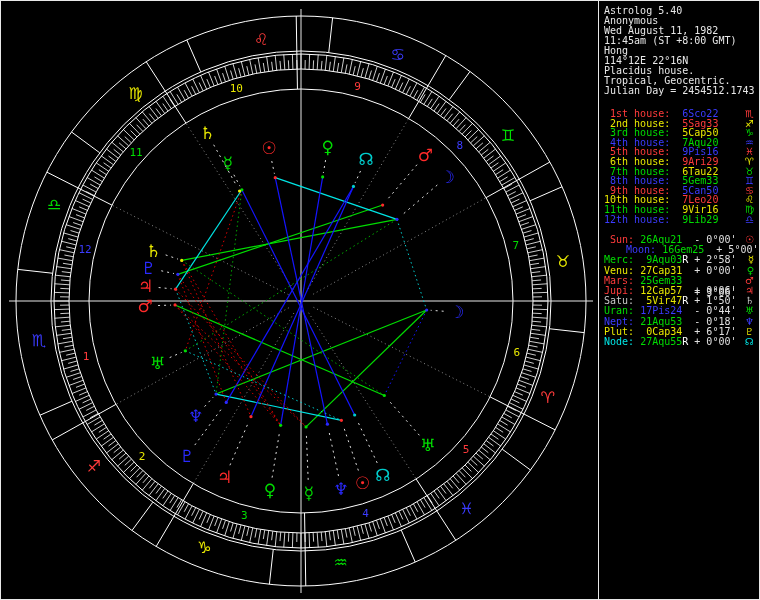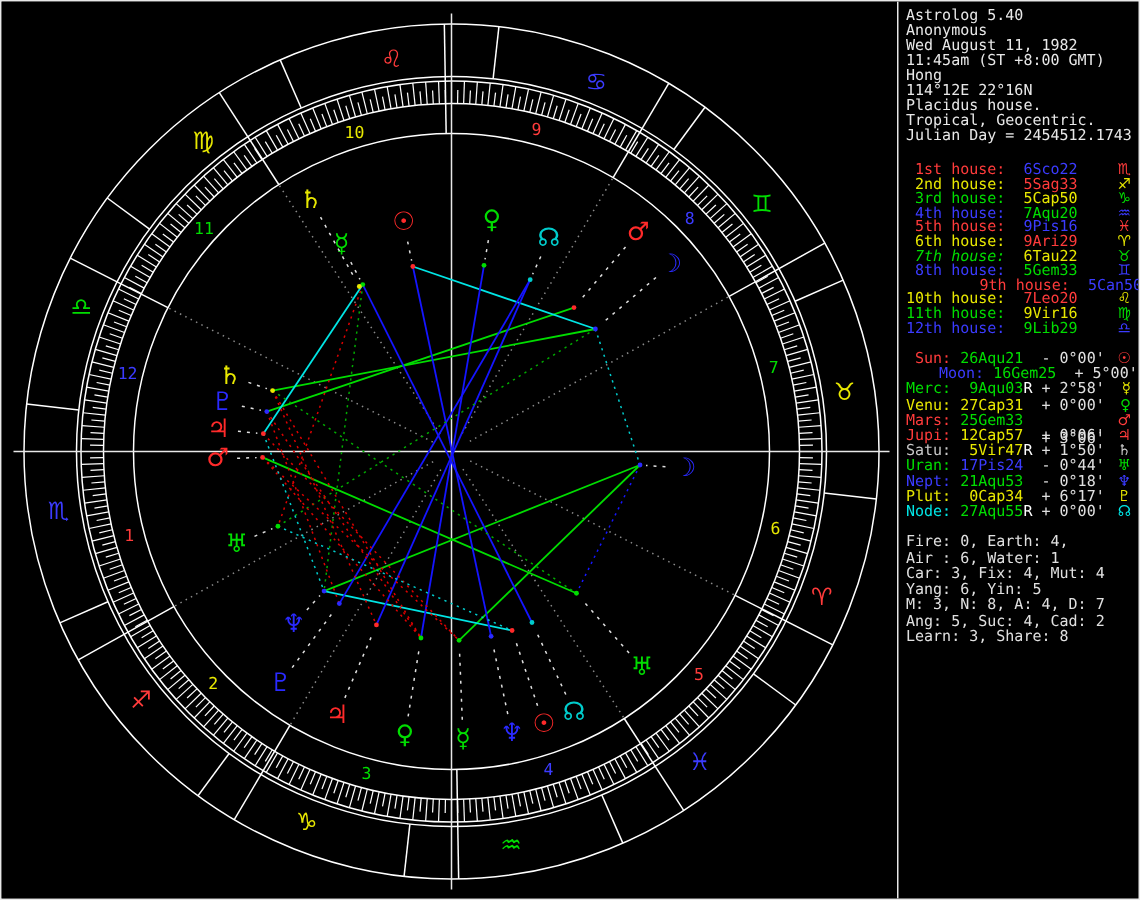--- a/index.html
+++ b/index.html
@@ -555,43 +555,34 @@
         <div class="sbline">Tropical, Geocentric.</div>
         <div class="sbline">Julian Day = 2454512.1743</div>
       </div>
     <div id="houses-block">
         <div class="trow"><span style="color: rgb(255, 59, 59);"> 1st house:  </span><span style="color: rgb(59, 59, 255);">6Sco22</span><span class="g" style="color: rgb(255, 59, 59);">♏</span></div>
         <div class="trow"><span style="color: rgb(232, 232, 0);"> 2nd house:  </span><span style="color: rgb(255, 59, 59);">5Sag33</span><span class="g" style="color: rgb(232, 232, 0);">♐</span></div>
         <div class="trow"><span style="color: rgb(0, 221, 0);"> 3rd house:  </span><span style="color: rgb(232, 232, 0);">5Cap50</span><span class="g" style="color: rgb(0, 221, 0);">♑</span></div>
         <div class="trow"><span style="color: rgb(59, 59, 255);"> 4th house:  </span><span style="color: rgb(0, 221, 0);">7Aqu20</span><span class="g" style="color: rgb(59, 59, 255);">♒</span></div>
         <div class="trow"><span style="color: rgb(255, 59, 59);"> 5th house:  </span><span style="color: rgb(59, 59, 255);">9Pis16</span><span class="g" style="color: rgb(255, 59, 59);">♓</span></div>
         <div class="trow"><span style="color: rgb(232, 232, 0);"> 6th house:  </span><span style="color: rgb(255, 59, 59);">9Ari29</span><span class="g" style="color: rgb(232, 232, 0);">♈</span></div>
-        <div class="trow"><span style="color: rgb(0, 221, 0); font-style: italic;"> 7th house:  </span><span style="color: rgb(232, 232, 0);">6Tau22</span><span class="g" style="color: rgb(0, 221, 0);">♉</span></div>
+        <div class="trow"><span style="color: rgb(0, 221, 0);"> 7th house:  </span><span style="color: rgb(232, 232, 0);">6Tau22</span><span class="g" style="color: rgb(0, 221, 0);">♉</span></div>
         <div class="trow"><span style="color: rgb(59, 59, 255);"> 8th house:  </span><span style="color: rgb(0, 221, 0);">5Gem33</span><span class="g" style="color: rgb(59, 59, 255);">♊</span></div>
-        <div class="trow"><span style="color: rgb(255, 59, 59); margin-left: 43px;"> 9th house:  </span><span style="color: rgb(59, 59, 255);">5Can50</span><span class="g" style="color: rgb(255, 59, 59);">♋</span></div>
+        <div class="trow"><span style="color: rgb(255, 59, 59);"> 9th house:  </span><span style="color: rgb(59, 59, 255);">5Can50</span><span class="g" style="color: rgb(255, 59, 59);">♋</span></div>
         <div class="trow"><span style="color: rgb(232, 232, 0);">10th house:  </span><span style="color: rgb(255, 59, 59);">7Leo20</span><span class="g" style="color: rgb(232, 232, 0);">♌</span></div>
         <div class="trow"><span style="color: rgb(0, 221, 0);">11th house:  </span><span style="color: rgb(232, 232, 0);">9Vir16</span><span class="g" style="color: rgb(0, 221, 0);">♍</span></div>
         <div class="trow"><span style="color: rgb(59, 59, 255);">12th house:  </span><span style="color: rgb(0, 221, 0);">9Lib29</span><span class="g" style="color: rgb(59, 59, 255);">♎</span></div>
       </div>
     <div id="planets-block">
         <div class="trow"><span style="color: rgb(255, 59, 59);"> Sun: </span><span style="color: rgb(0, 221, 0);">26Aqu21</span><span style="color: rgb(255, 255, 255);">  </span><span style="color: rgb(224, 224, 224);">- 0°00'</span><span class="g" style="color: rgb(255, 59, 59);">☉</span></div>
         <div class="trow"><span style="color: rgb(59, 59, 255); margin-left: 22px;">Moon: </span><span style="color: rgb(0, 221, 0);">16Gem25</span><span style="color: rgb(255, 255, 255);">  </span><span style="color: rgb(224, 224, 224);">+ 5°00'</span><span class="g" style="color: rgb(59, 59, 255);">☽</span></div>
         <div class="trow"><span style="color: rgb(0, 221, 0);">Merc: </span><span style="color: rgb(0, 221, 0);"> 9Aqu03</span><span style="color: rgb(255, 255, 255);">R </span><span style="color: rgb(224, 224, 224);">+ 2°58'</span><span class="g" style="color: rgb(232, 232, 0);">☿</span></div>
         <div class="trow"><span style="color: rgb(232, 232, 0);">Venu: </span><span style="color: rgb(232, 232, 0);">27Cap31</span><span style="color: rgb(255, 255, 255);">  </span><span style="color: rgb(224, 224, 224);">+ 0°00'</span><span class="g" style="color: rgb(0, 221, 0);">♀</span></div>
         <div class="trow"><span style="color: rgb(255, 59, 59);">Mars: </span><span style="color: rgb(0, 221, 0);">25Gem33</span><span style="color: rgb(255, 255, 255);">  </span><span style="color: rgb(224, 224, 224); margin-top: 12px;">+ 3°06'</span><span class="g" style="color: rgb(255, 59, 59);">♂</span></div>
         <div class="trow"><span style="color: rgb(255, 59, 59);">Jupi: </span><span style="color: rgb(232, 232, 0);">12Cap57</span><span style="color: rgb(255, 255, 255);">  </span><span style="color: rgb(224, 224, 224);">+ 0°06'</span><span class="g" style="color: rgb(255, 59, 59);">♃</span></div>
         <div class="trow"><span style="color: rgb(200, 200, 200);">Satu: </span><span style="color: rgb(232, 232, 0);"> 5Vir47</span><span style="color: rgb(255, 255, 255);">R </span><span style="color: rgb(224, 224, 224);">+ 1°50'</span><span class="g" style="color: rgb(200, 200, 200);">♄</span></div>
         <div class="trow"><span style="color: rgb(0, 221, 0);">Uran: </span><span style="color: rgb(59, 59, 255);">17Pis24</span><span style="color: rgb(255, 255, 255);">  </span><span style="color: rgb(224, 224, 224);">- 0°44'</span><span class="g" style="color: rgb(0, 221, 0);">♅</span></div>
         <div class="trow"><span style="color: rgb(59, 59, 255);">Nept: </span><span style="color: rgb(0, 221, 0);">21Aqu53</span><span style="color: rgb(255, 255, 255);">  </span><span style="color: rgb(224, 224, 224);">- 0°18'</span><span class="g" style="color: rgb(59, 59, 255);">♆</span></div>
         <div class="trow"><span style="color: rgb(232, 232, 0);">Plut: </span><span style="color: rgb(232, 232, 0);"> 0Cap34</span><span style="color: rgb(255, 255, 255);">  </span><span style="color: rgb(224, 224, 224);">+ 6°17'</span><span class="g" style="color: rgb(232, 232, 0);">♇</span></div>
         <div class="trow"><span style="color: rgb(0, 229, 229);">Node: </span><span style="color: rgb(0, 221, 0);">27Aqu55</span><span style="color: rgb(255, 255, 255);">R </span><span style="color: rgb(224, 224, 224);">+ 0°00'</span><span class="g" style="color: rgb(0, 229, 229);">☊</span></div>
       </div>
-    <div id="stats-block">
-        <div class="sbline" style="color: rgb(224, 224, 224);">Fire: 0, Earth: 4,</div>
-        <div class="sbline" style="color: rgb(224, 224, 224);">Air : 6, Water: 1</div>
-        <div class="sbline" style="color: rgb(224, 224, 224);">Car: 3, Fix: 4, Mut: 4</div>
-        <div class="sbline" style="color: rgb(224, 224, 224);">Yang: 6, Yin: 5</div>
-        <div class="sbline" style="color: rgb(224, 224, 224);">M: 3, N: 8, A: 4, D: 7</div>
-        <div class="sbline" style="color: rgb(224, 224, 224);">Ang: 5, Suc: 4, Cad: 2</div>
-        <div class="sbline" style="color: rgb(224, 224, 224);">Learn: 3, Share: 8</div>
-      </div>
   </div>
 </div>
 
 </body></html>

